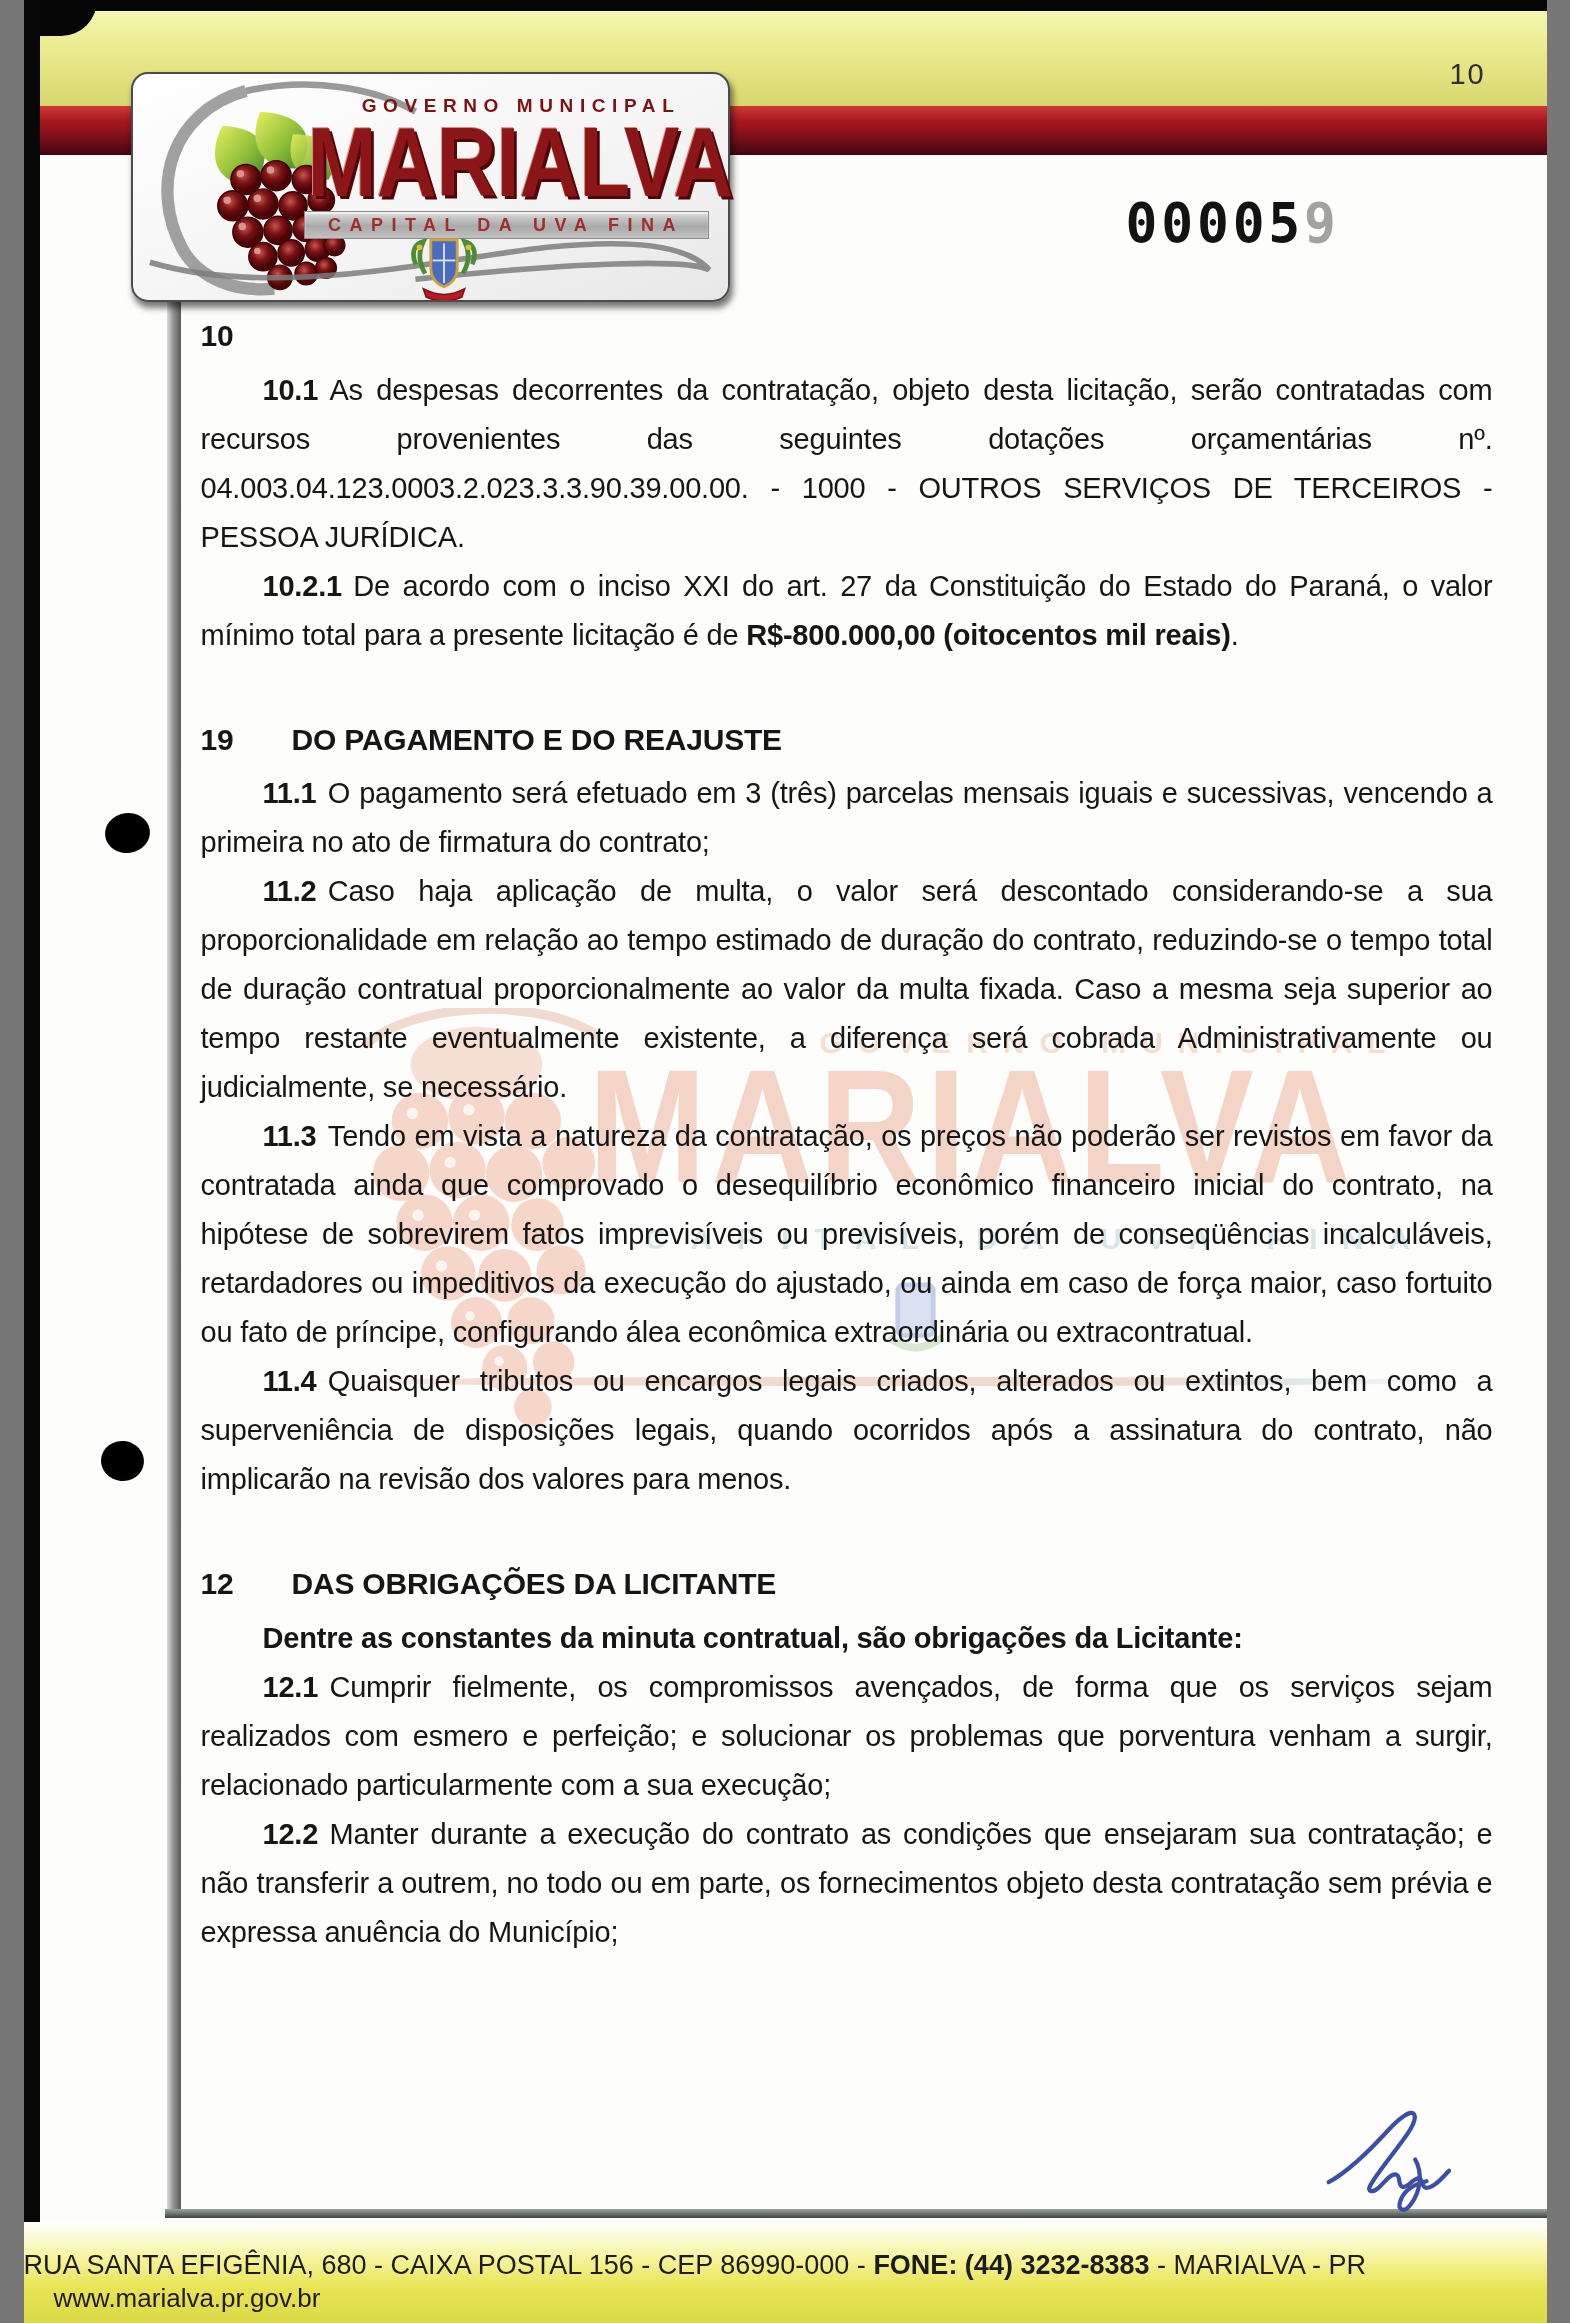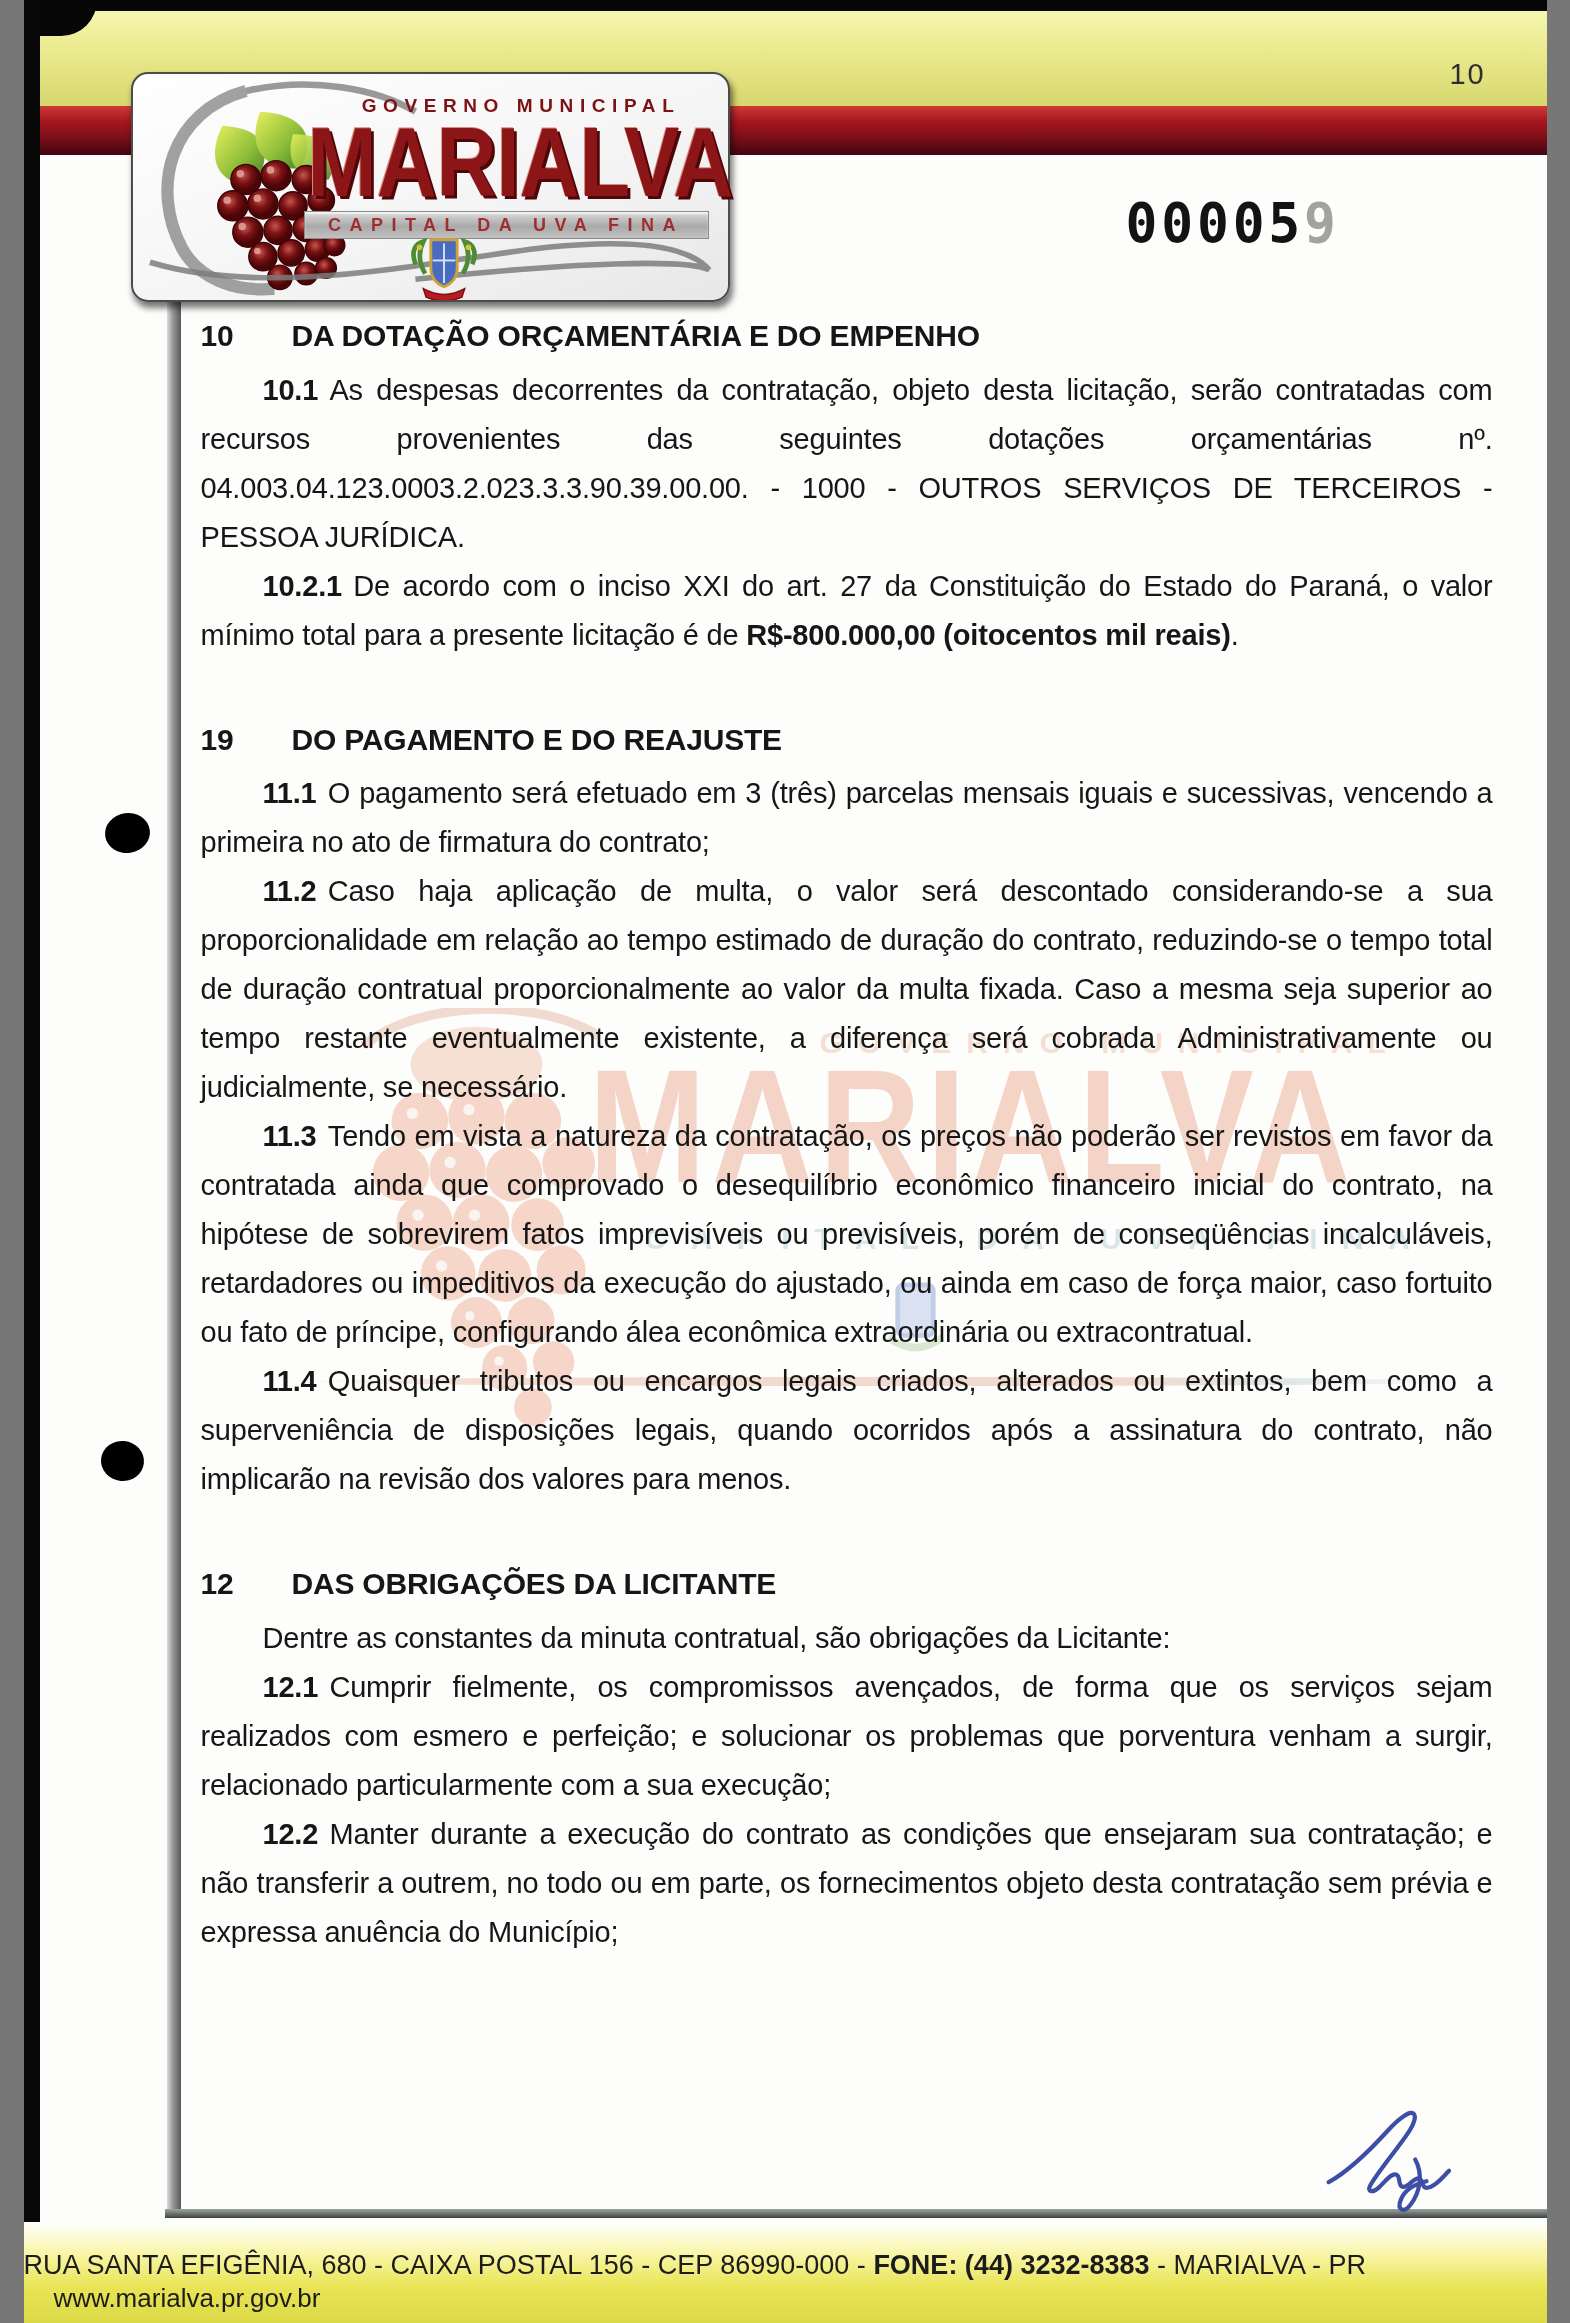--- a/index.html
+++ b/index.html
@@ -49,21 +49,21 @@
   
   .body-text{position:absolute;left:177px;top:311px;width:1292px;font-size:29px;line-height:49px;
         text-align:justify;color:var(--text);letter-spacing:-0.2px;}
   .sec-h{display:flex;font-weight:700;font-size:30px;margin:0 0 5.6px 0;}
   .sec-h .num{width:91px;flex:none;}
   #sections .sec-h:not(:first-child){margin-top:55px;}
   .sub-h{font-weight:700;font-size:30px;margin:51px 0 0 62px;}
   .sub-h .num{margin-right:13px;}
   .para{margin:0;text-indent:62px;}
   .pnum{font-weight:700;margin-right:11.3px;}
-  .lead{margin:0;text-indent:62px;font-weight:400;}
+  .lead{margin:0;text-indent:62px;font-weight:700;}
 
   
   .box-left{position:absolute;left:143px;top:282px;width:14px;height:1936px;
         background:linear-gradient(90deg,#dcdcdc,#9a9a9a 40%,#585858 100%);}
   .box-bottom{position:absolute;left:141px;top:2209px;width:1420px;height:9.4px;
         background:linear-gradient(180deg,#9da39f,#3f4441);}
 
   
   .hole{position:absolute;border-radius:50%;background:radial-gradient(ellipse at 45% 45%,#000 65%,#222);}
   .hole-1{left:81px;top:813px;width:45px;height:40px;transform:rotate(-8deg);}
@@ -221,21 +221,20 @@
       <line x1="38" y1="8" x2="38" y2="50" stroke="#dbe4f6" stroke-width="2"></line>
       <line x1="26" y1="26" x2="50" y2="26" stroke="#dbe4f6" stroke-width="2"></line>
       <path d="M16 56 q22 12 44 0 l-3 9 q-19 8 -38 0 Z" fill="#b81c22" stroke="#7d0e12" stroke-width="1.5"></path>
     </svg>
   </div>
 
   <main class="body-text">
     <div id="sections">
         <div class="sec-h">
     <span class="num">10</span>
-    <span class="ttl">DA DOTAÇÃO ORÇAMENTÁRIA E DO EMPENHO</span>
   </div>
         <p class="para"><span class="pnum">10.1</span><span>As despesas decorrentes da contratação, objeto desta licitação, serão contratadas com recursos provenientes das seguintes dotações orçamentárias nº. 04.003.04.123.0003.2.023.3.3.90.39.00.00. - 1000 - OUTROS SERVIÇOS DE TERCEIROS - PESSOA JURÍDICA.</span></p>
         <p class="para"><span class="pnum">10.2.1</span><span>De acordo com o inciso XXI do art. 27 da Constituição do Estado do Paraná, o valor mínimo total para a presente licitação é de </span><b>R$-800.000,00 (oitocentos mil reais)</b><span>.</span></p>
         <div class="sec-h">
     <span class="num">19</span>
     <span class="ttl">DO PAGAMENTO E DO REAJUSTE</span>
   </div>
         <p class="para"><span class="pnum">11.1</span><span>O pagamento será efetuado em 3 (três) parcelas mensais iguais e sucessivas, vencendo a primeira no ato de firmatura do contrato;</span></p>
         <p class="para"><span class="pnum">11.2</span><span>Caso haja aplicação de multa, o valor será descontado considerando-se a sua proporcionalidade em relação ao tempo estimado de duração do contrato, reduzindo-se o tempo total de duração contratual proporcionalmente ao valor da multa fixada. Caso a mesma seja superior ao tempo restante eventualmente existente, a diferença será cobrada Administrativamente ou judicialmente, se necessário.</span></p>
         <p class="para"><span class="pnum">11.3</span><span>Tendo em vista a natureza da contratação, os preços não poderão ser revistos em favor da contratada ainda que comprovado o desequilíbrio econômico financeiro inicial do contrato, na hipótese de sobrevirem fatos imprevisíveis ou previsíveis, porém de conseqüências incalculáveis, retardadores ou impeditivos da execução do ajustado, ou ainda em caso de força maior, caso fortuito ou fato de príncipe, configurando álea econômica extraordinária ou extracontratual.</span></p>

